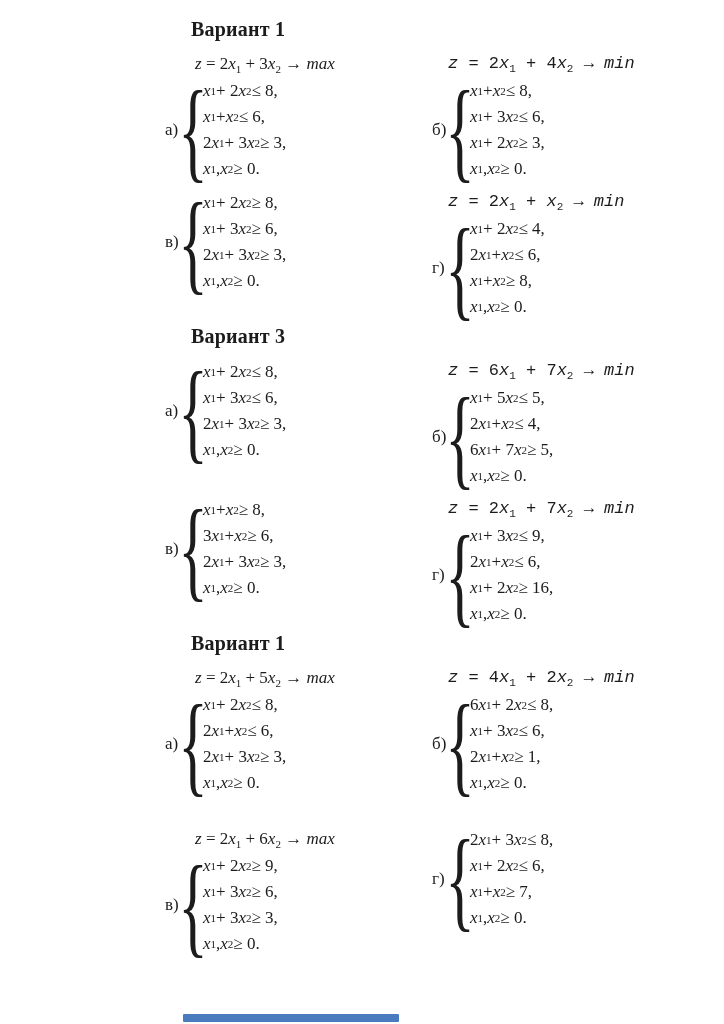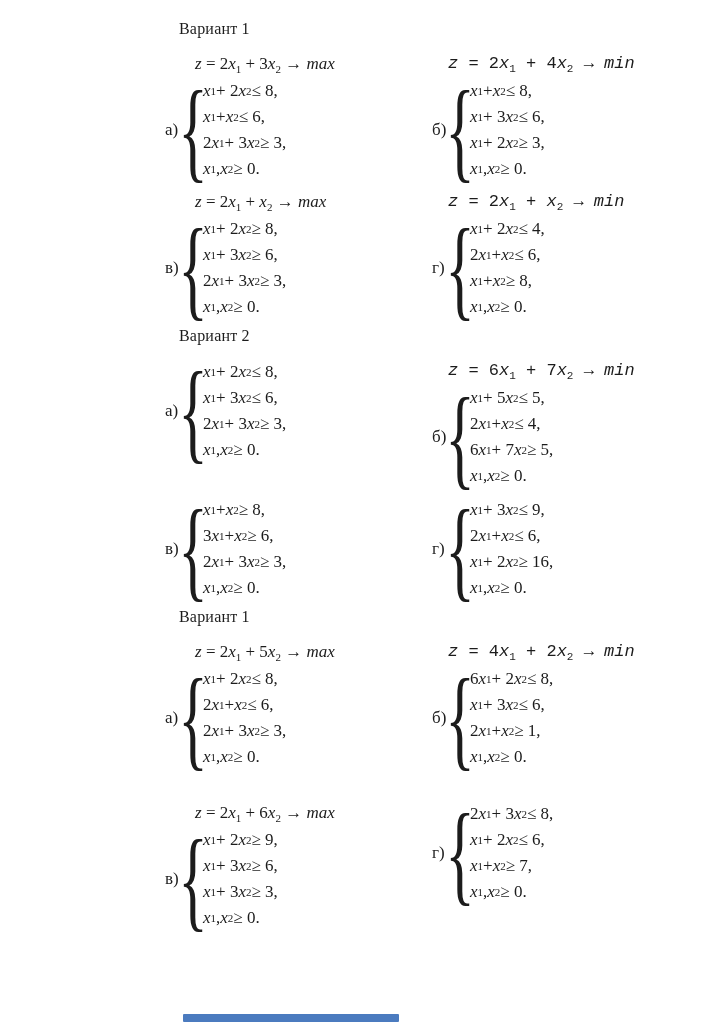--- a/index.html
+++ b/index.html
@@ -8,22 +8,22 @@
     width:724px;height:1024px;
     box-sizing:border-box;
     padding:20px 0 0 165px;
     background:#ffffff;
     font-family:"Liberation Serif","DejaVu Serif",serif;
     color:#1c1c1c;
     overflow:hidden;
   }
   .variant{margin-bottom:6px;}
   .variant-title{
-    font-size:16px;font-weight:normal;
-    margin:0 0 13px 14px;line-height:18px;
+    font-size:20px;font-weight:bold;
+    margin:0 0 13px 26px;line-height:18px;
     letter-spacing:.2px;
   }
   .row{
     display:grid;
     grid-template-columns:267px auto;
     align-items:start;
     margin-bottom:7px;
   }
   .problem{padding-top:1px;}
   .objective{
@@ -87,21 +87,20 @@
             <div class="constraint math"><i>x</i><sub>1</sub> + <i>x</i><sub>2</sub> ≤ 8,</div>
             <div class="constraint math"><i>x</i><sub>1</sub> + 3<i>x</i><sub>2</sub> ≤ 6,</div>
             <div class="constraint math"><i>x</i><sub>1</sub> + 2<i>x</i><sub>2</sub> ≥ 3,</div>
             <div class="constraint math"><i>x</i><sub>1</sub>, <i>x</i><sub>2</sub> ≥ 0.</div>
           </div>
         </div>
       </div>
     </div>
     <div class="row">
       <div class="problem col-left">
-        <div class="objective math"><i>z</i> = 2<i>x</i><sub>1</sub> + <i>x</i><sub>2</sub> → <i>max</i></div>
         <div class="system">
           <span class="problem-label">в)</span>
           <span class="brace">{</span>
           <div class="constraints">
             <div class="constraint math"><i>x</i><sub>1</sub> + 2<i>x</i><sub>2</sub> ≥ 8,</div>
             <div class="constraint math"><i>x</i><sub>1</sub> + 3<i>x</i><sub>2</sub> ≥ 6,</div>
             <div class="constraint math">2<i>x</i><sub>1</sub> + 3<i>x</i><sub>2</sub> ≥ 3,</div>
             <div class="constraint math"><i>x</i><sub>1</sub>, <i>x</i><sub>2</sub> ≥ 0.</div>
           </div>
         </div>
@@ -116,21 +115,21 @@
             <div class="constraint math">2<i>x</i><sub>1</sub> + <i>x</i><sub>2</sub> ≤ 6,</div>
             <div class="constraint math"><i>x</i><sub>1</sub> + <i>x</i><sub>2</sub> ≥ 8,</div>
             <div class="constraint math"><i>x</i><sub>1</sub>, <i>x</i><sub>2</sub> ≥ 0.</div>
           </div>
         </div>
       </div>
     </div>
   </section>
 
   <section class="variant">
-    <h2 class="variant-title">Вариант 2</h2>
+    <h2 class="variant-title">Вариант 3</h2>
     <div class="row">
       <div class="problem col-left">
         <div class="system">
           <span class="problem-label">а)</span>
           <span class="brace">{</span>
           <div class="constraints">
             <div class="constraint math"><i>x</i><sub>1</sub> + 2<i>x</i><sub>2</sub> ≤ 8,</div>
             <div class="constraint math"><i>x</i><sub>1</sub> + 3<i>x</i><sub>2</sub> ≤ 6,</div>
             <div class="constraint math">2<i>x</i><sub>1</sub> + 3<i>x</i><sub>2</sub> ≥ 3,</div>
             <div class="constraint math"><i>x</i><sub>1</sub>, <i>x</i><sub>2</sub> ≥ 0.</div>
@@ -158,20 +157,21 @@
           <span class="brace">{</span>
           <div class="constraints">
             <div class="constraint math"><i>x</i><sub>1</sub> + <i>x</i><sub>2</sub> ≥ 8,</div>
             <div class="constraint math">3<i>x</i><sub>1</sub> + <i>x</i><sub>2</sub> ≥ 6,</div>
             <div class="constraint math">2<i>x</i><sub>1</sub> + 3<i>x</i><sub>2</sub> ≥ 3,</div>
             <div class="constraint math"><i>x</i><sub>1</sub>, <i>x</i><sub>2</sub> ≥ 0.</div>
           </div>
         </div>
       </div>
       <div class="problem col-right">
+        <div class="objective math"><i>z</i> = 2<i>x</i><sub>1</sub> + 7<i>x</i><sub>2</sub> → <i>min</i></div>
         <div class="system">
           <span class="problem-label">г)</span>
           <span class="brace">{</span>
           <div class="constraints">
             <div class="constraint math"><i>x</i><sub>1</sub> + 3<i>x</i><sub>2</sub> ≤ 9,</div>
             <div class="constraint math">2<i>x</i><sub>1</sub> + <i>x</i><sub>2</sub> ≤ 6,</div>
             <div class="constraint math"><i>x</i><sub>1</sub> + 2<i>x</i><sub>2</sub> ≥ 16,</div>
             <div class="constraint math"><i>x</i><sub>1</sub>, <i>x</i><sub>2</sub> ≥ 0.</div>
           </div>
         </div>

